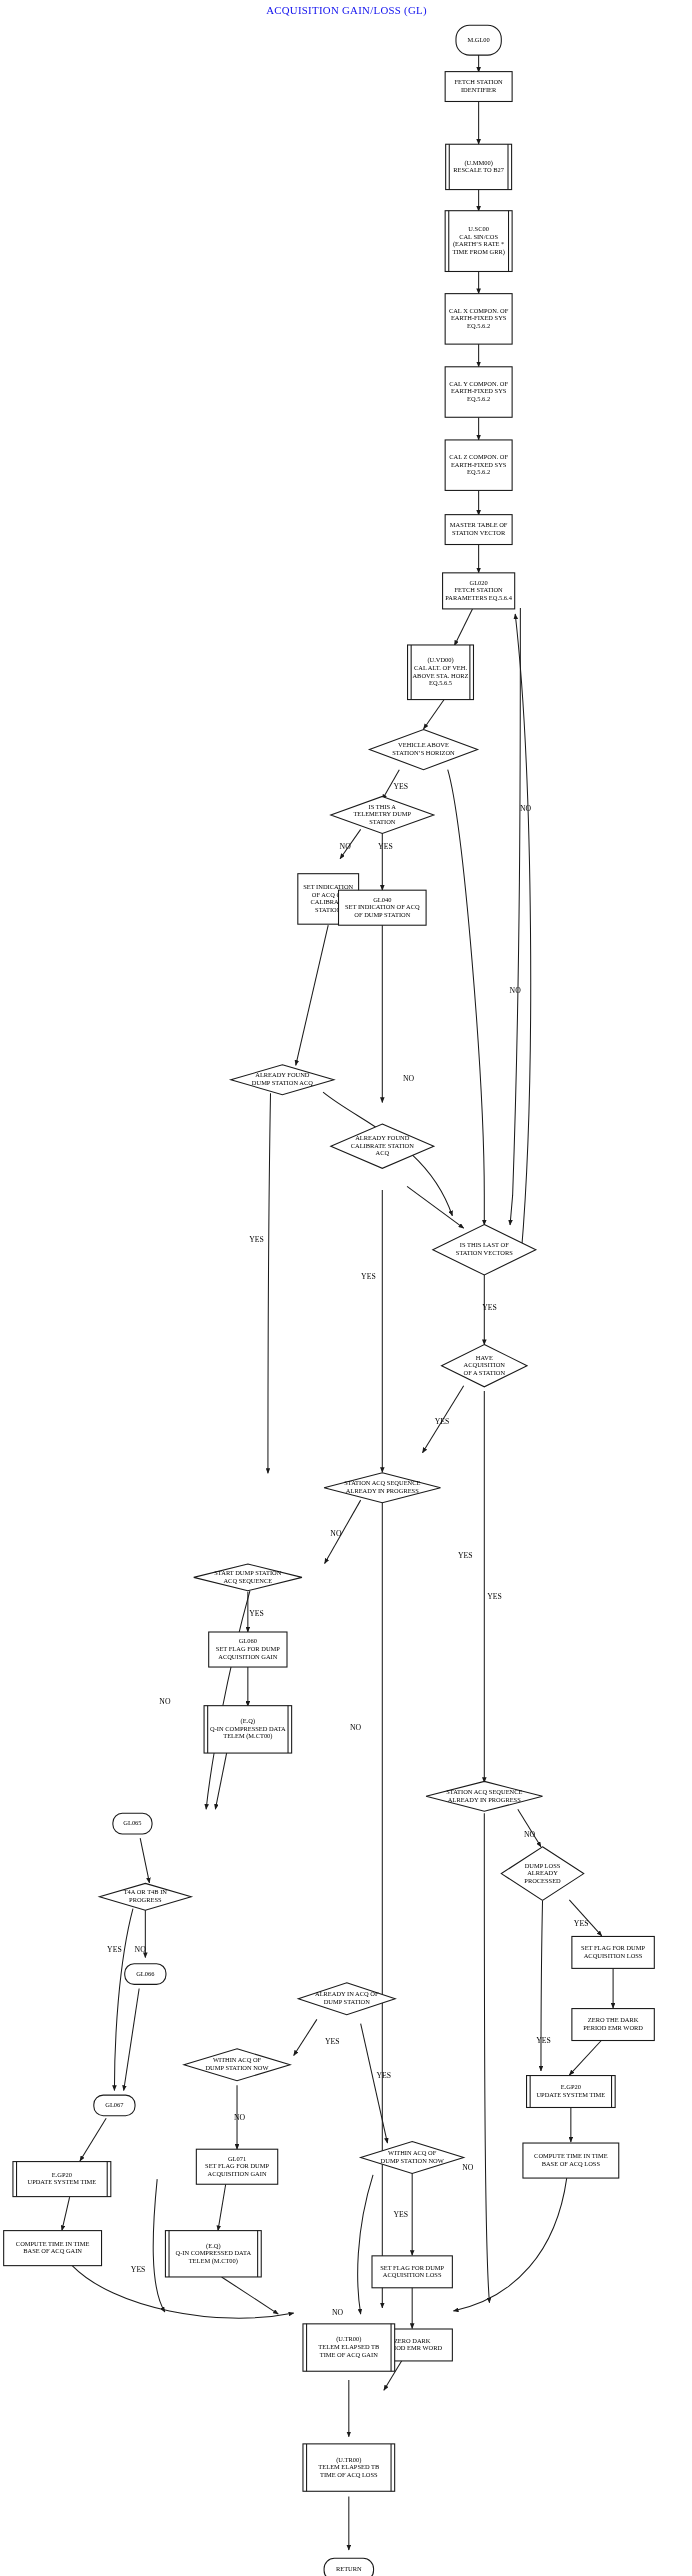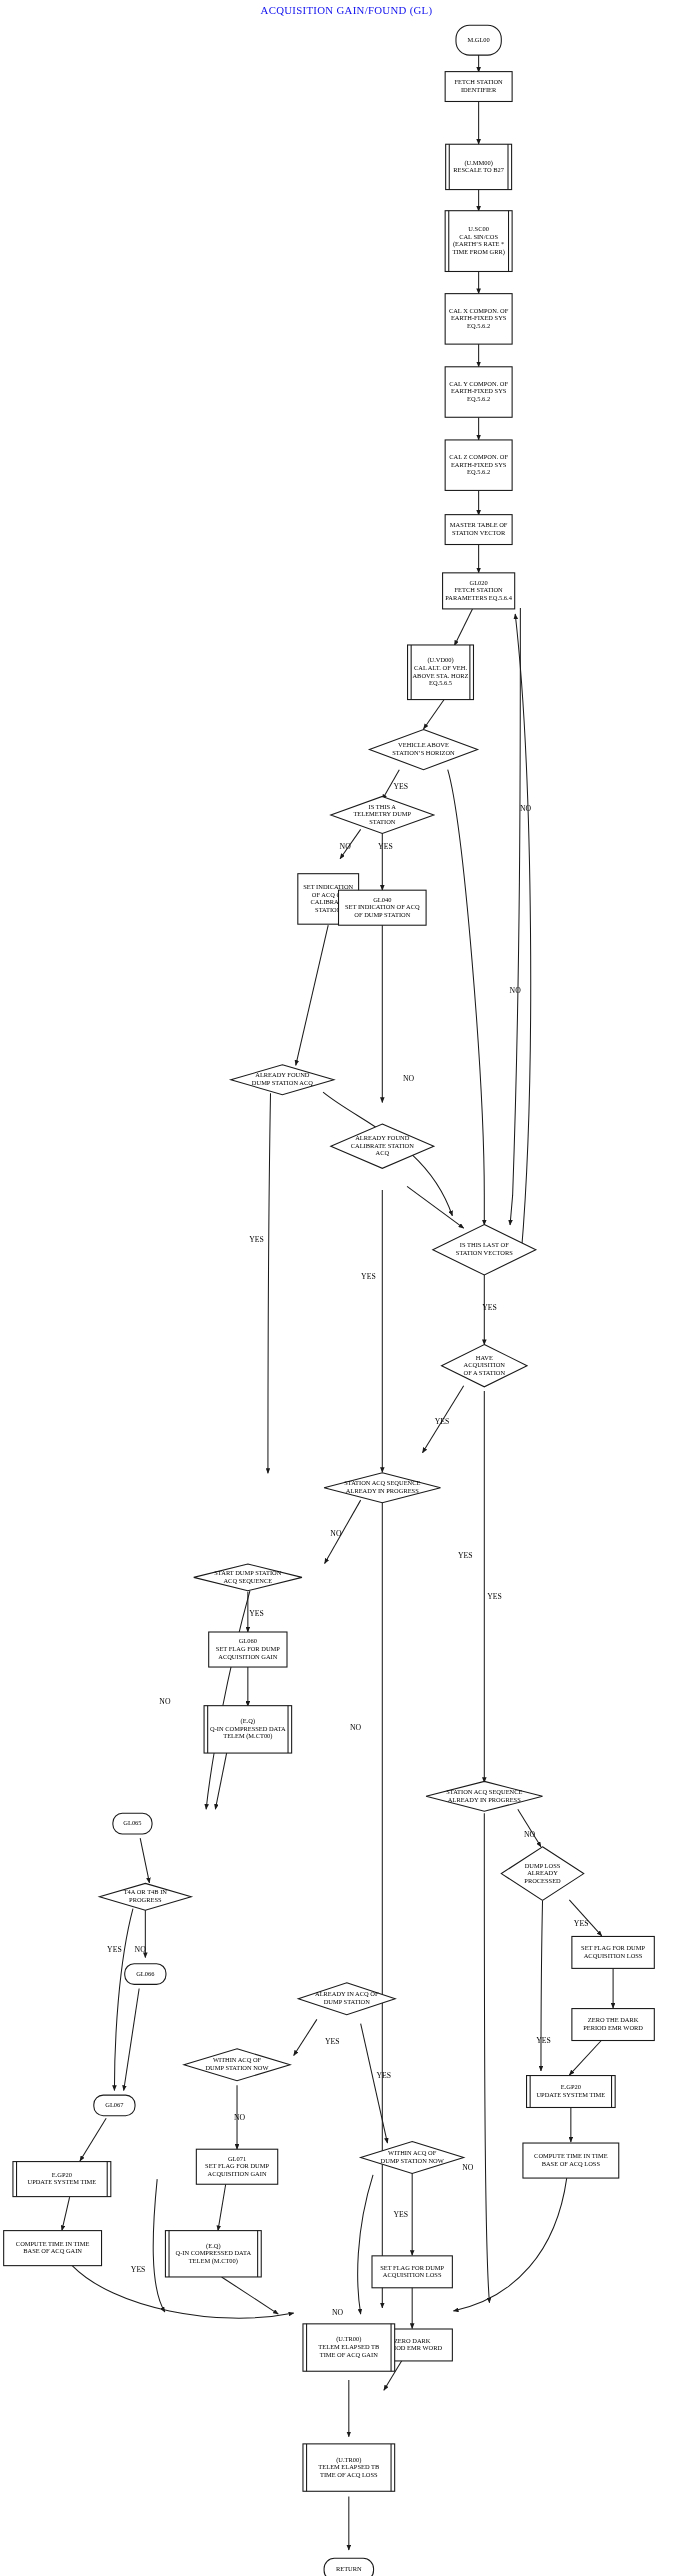--- a/index.html
+++ b/index.html
@@ -12,21 +12,21 @@
   svg#flow text{font-family:"Liberation Serif","DejaVu Serif",serif;fill:#000;text-anchor:middle;dominant-baseline:middle;}
   .nodeshape{fill:#ffffff;stroke:#1a1a1a;stroke-width:2.1;}
   .innerbar{fill:none;stroke:#1a1a1a;stroke-width:2.1;}
   .edge{fill:none;stroke:#1a1a1a;stroke-width:2.0;}
   .lbl{font-size:12.5px;}
   .edgelbl{font-size:15px;text-anchor:start;}
 </style>
 </head>
 <body>
 
-<div id="chart-title">ACQUISITION GAIN/FOUND (GL)</div>
+<div id="chart-title">ACQUISITION GAIN/LOSS (GL)</div>
 
 <svg id="flow" viewBox="0 0 1345 5049">
   <defs>
     <marker id="ah" markerWidth="11" markerHeight="9" refX="10" refY="4.5" orient="auto" markerUnits="userSpaceOnUse">
       <path d="M0,0 L11,4.5 L0,9 z" fill="#1a1a1a"></path>
     </marker>
   </defs>
 
   <g id="edges">
     <path class="edge" d="M929,107 L929,140" marker-end="url(#ah)"></path>

